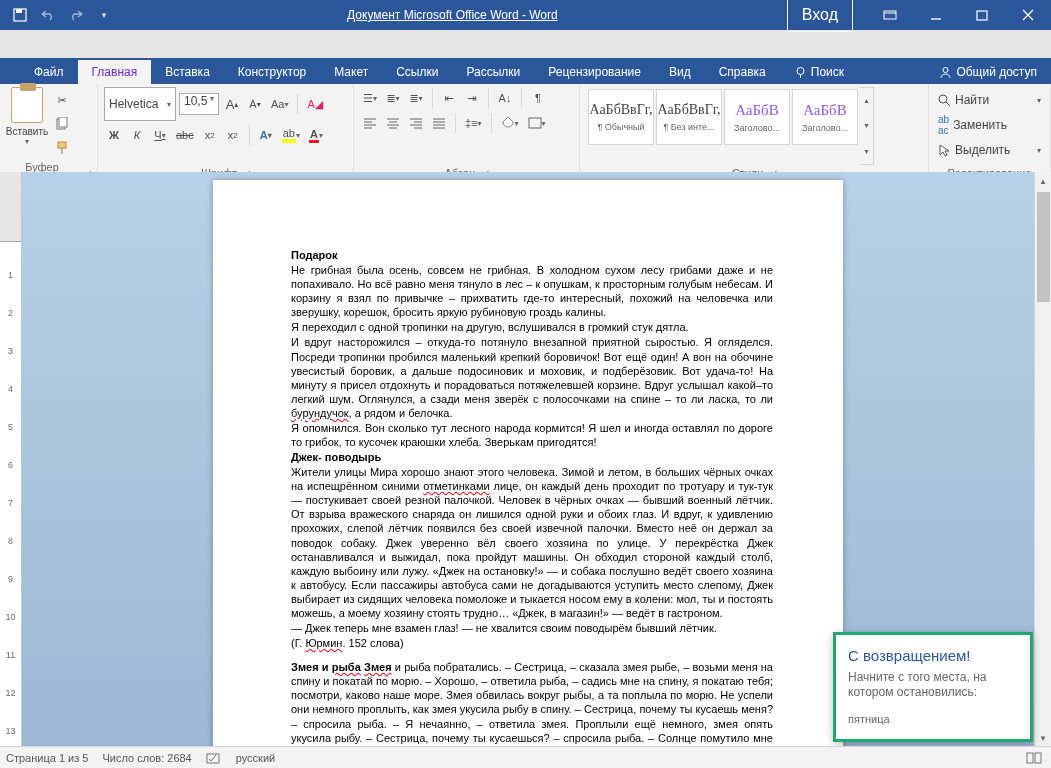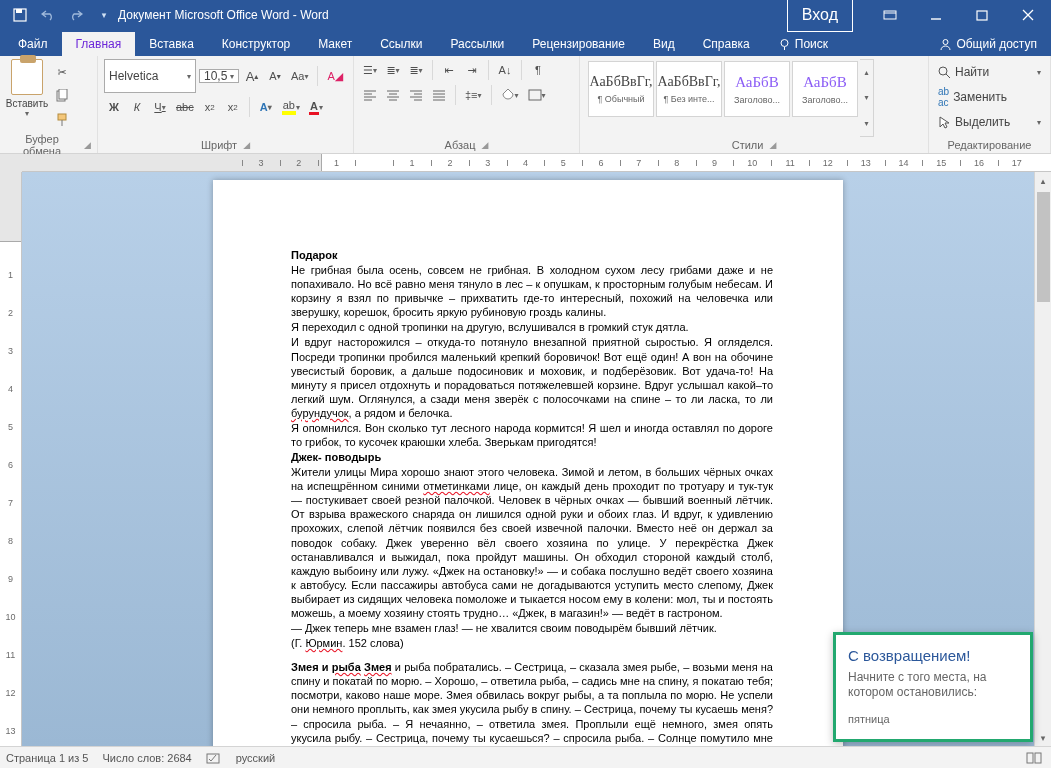--- a/index.html
+++ b/index.html
@@ -2,47 +2,47 @@
 <html><head>
 <meta charset="utf-8">
 <style>
 * { margin: 0; padding: 0; box-sizing: border-box; font-family: "Segoe UI", Arial, sans-serif; }
 body { width: 1051px; height: 768px; overflow: hidden; background: #e6e6e6; position: relative; }
 
 
 .titlebar { height: 30px; background: #2b579a; display: flex; align-items: center; color: #fff; font-size: 12px; }
 .titlebar .qat { display: flex; gap: 0; padding-left: 6px; }
 .titlebar .qat-btn { width: 28px; height: 30px; display: flex; align-items: center; justify-content: center; color: #fff; }
-.titlebar .app-title { flex: 1; text-align: left; }
+.titlebar .app-title { flex: 1; text-align: center; text-decoration: underline; }
 .titlebar .right { display: flex; align-items: center; gap: 0; }
 .titlebar .signin { border: 1px solid #fff; padding: 7px 14px; margin-right: 14px; font-size: 16px; }
 .titlebar .sysbtn { width: 46px; height: 30px; display: flex; align-items: center; justify-content: center; }
 
 
-.tabs { height: 26px; background: #2b579a; display: flex; align-items: flex-end; color: #fff; font-size: 12px; padding-left: 4px; }
+.tabs { height: 26px; background: #2b579a; display: flex; align-items: flex-end; color: #fff; font-size: 12px; padding-left: 20px; margin-top: 28px; }
 .tab { padding: 5px 14px; cursor: pointer; }
 .tab.active { background: #f3f3f3; color: #6d28d9; }
 .tabs .spacer { flex: 1; }
 .tab-right { padding: 5px 14px; display: flex; align-items: center; gap: 4px; }
 
 
 .ribbon { height: 98px; background: #f3f3f3; border-bottom: 1px solid #d4d4d4; display: flex; font-size: 11px; color: #444; }
 .group { border-right: 1px solid #e1e1e1; padding: 3px 6px 2px 6px; display: flex; flex-direction: column; position: relative; }
 .group-label { text-align: center; font-size: 11px; color: #666; margin-top: auto; padding-top: 2px; display:flex; align-items:center; justify-content:center; gap:6px;}
 .group-label .dlg { font-size:9px; color:#999; }
 .row { display: flex; align-items: center; gap: 3px; margin-bottom: 3px; }
 .rbtn { min-width: 20px; height: 22px; display: flex; align-items: center; justify-content: center; border: 1px solid transparent; padding: 0 2px; color:#505050; }
 .sep { width: 1px; height: 20px; background: #d9d9d9; margin: 0 3px; }
 
 .paste-big { display: flex; flex-direction: column; align-items: center; width: 42px; }
 .paste-big .paste-ic { width:32px; height:36px; background:#fff; border:1px solid #c9a36b; position:relative; border-radius:2px;}
 .paste-big .paste-ic::after{content:"";position:absolute;top:-5px;left:8px;width:16px;height:8px;background:#c9a36b;border-radius:2px;}
 
-.font-sel { width: 92px; height: 22px; border: 1px solid #ababab; display: flex; align-items: center; padding: 16px 4px; background: #fff; font-size: 12px; justify-content: space-between; }
-.size-sel { width: 40px; height: 14px; border: 1px solid #ababab; display: flex; align-items: center; padding: 0 4px; background: #fff; font-size: 12px; justify-content: space-between;}
+.font-sel { width: 72px; height: 22px; border: 1px solid #ababab; display: flex; align-items: center; padding: 16px 4px; background: #fff; font-size: 12px; justify-content: space-between; }
+.size-sel { width: 40px; height: 22px; border: 1px solid #ababab; display: flex; padding: 0 4px; background: #fff; font-size: 12px; justify-content: space-between;}
 .drop{font-size:8px;color:#666;}
 
 .bold{font-weight:bold;} .ital{font-style:italic;} .under{text-decoration:underline;} .strike{text-decoration:line-through;}
 
 .styles { display: flex; gap: 2px; padding: 2px; }
 .style-card { width: 66px; height: 56px; border: 1px solid #d4d4d4; background: #fff; display: flex; flex-direction: column; align-items: center; justify-content: center; font-size: 10px; }
 .style-card .sample { font-family: "Times New Roman", serif; font-size: 14px; margin-bottom: 4px; }
 .style-card.blue .sample { color: #8b5cf6; font-size: 15px; }
 .style-card .sname { font-size: 9px; color: #666; white-space: nowrap; overflow: hidden; width: 60px; text-align: center; }
 .style-more { width: 14px; display: flex; flex-direction: column; justify-content: space-around; border:1px solid #d4d4d4; border-left:none;}

